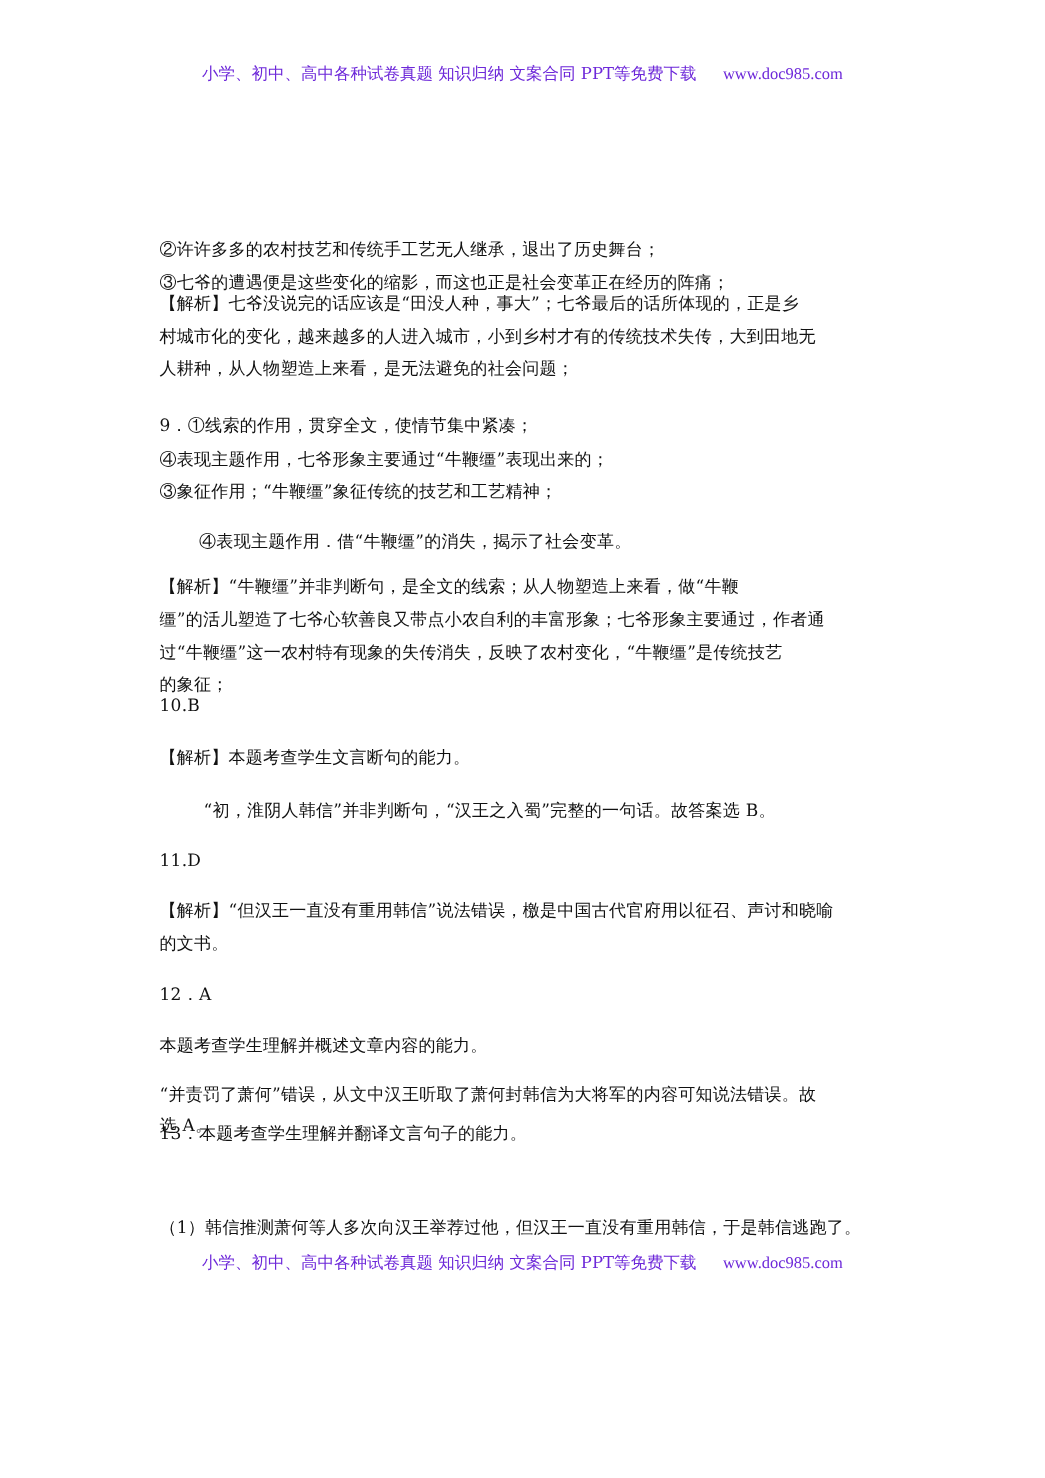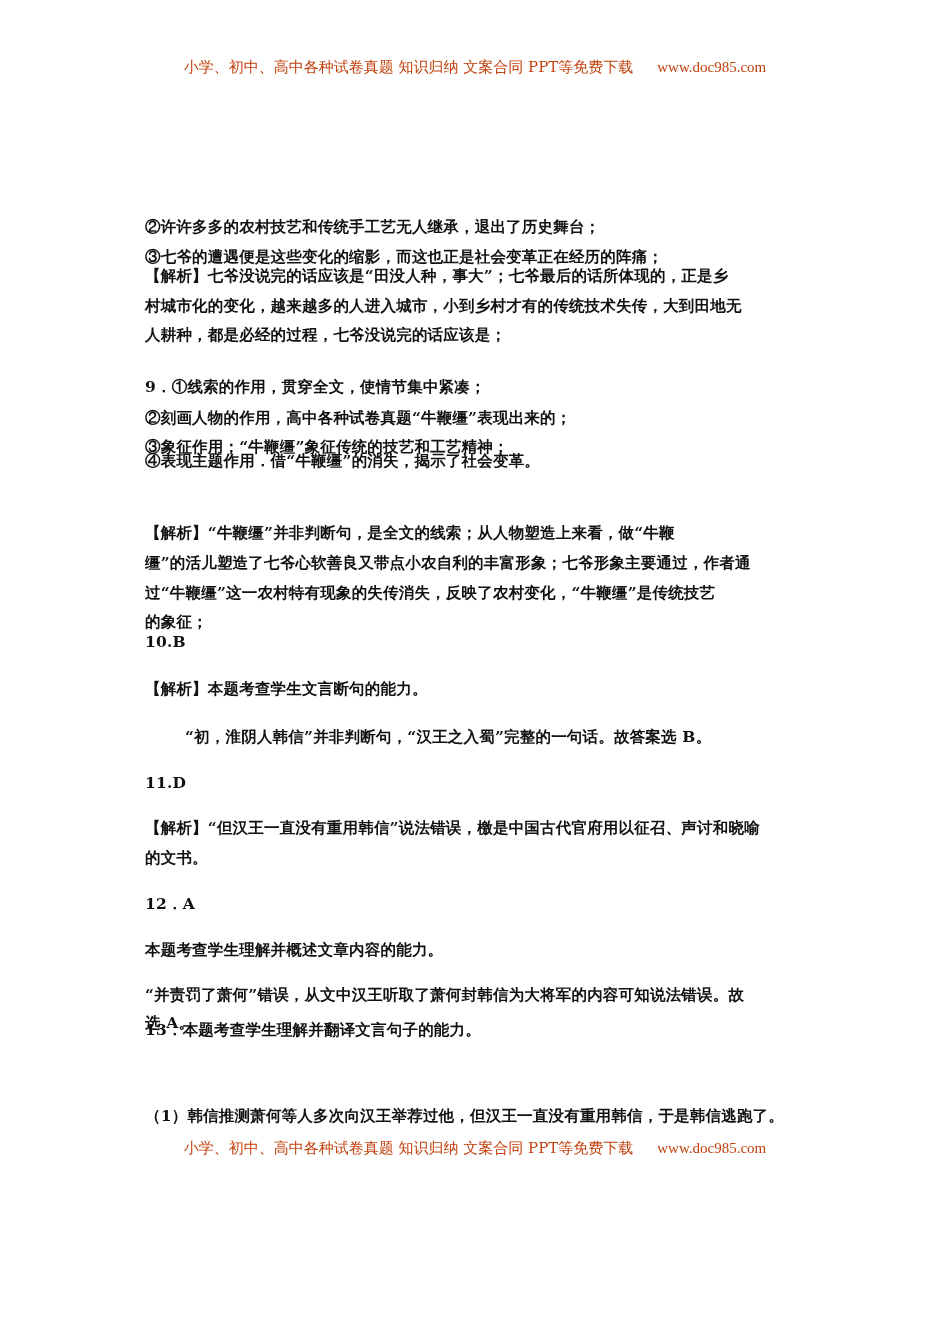--- a/index.html
+++ b/index.html
@@ -3,48 +3,47 @@
   <meta charset="utf-8">
   <style>
     html, body { margin: 0; padding: 0; background: #ffffff; }
     body {
       width: 950px; height: 1344px; position: relative; overflow: hidden;
       font-family: "DejaVu Serif", "Liberation Serif", serif;
       color: #111111;
     }
     .header, .footer {
       position: absolute; left: 0; width: 950px; text-align: center;
-      font-size: 15px; color: #c2410c; white-space: nowrap;
+      font-size: 15px; color: #6d28d9; white-space: nowrap;
     }
     .header { top: 58px; }
     .footer { top: 1139px; }
     .header .url, .footer .url { margin-left: 24px; font-family: "Liberation Serif", serif; }
     .ln {
       position: absolute; left: 145px; font-size: 15.5px; white-space: nowrap;
       letter-spacing: 0.2px;
-      font-weight: bold;
     }
   </style>
 </head>
 <body>
 
 <div class="header">
   <span>小学、初中、高中各种试卷真题  知识归纳  文案合同  PPT等免费下载</span><span class="url">www.doc985.com</span>
 </div>
 
 <div id="content">
     <div class="ln" style="top: 217px;">②许许多多的农村技艺和传统手工艺无人继承，退出了历史舞台；</div>
     <div class="ln" style="top: 247px;">③七爷的遭遇便是这些变化的缩影，而这也正是社会变革正在经历的阵痛；</div>
     <div class="ln" style="top: 266px;">【解析】七爷没说完的话应该是“田没人种，事大”；七爷最后的话所体现的，正是乡</div>
     <div class="ln" style="top: 296px;">村城市化的变化，越来越多的人进入城市，小到乡村才有的传统技术失传，大到田地无</div>
-    <div class="ln" style="top: 325px;">人耕种，都是必经的过程，七爷没说完的话应该是；</div>
+    <div class="ln" style="top: 325px;">人耕种，从人物塑造上来看，是无法避免的社会问题；</div>
     <div class="ln" style="top: 377px;">9．①线索的作用，贯穿全文，使情节集中紧凑；</div>
-    <div class="ln" style="top: 408px;">②刻画人物的作用，高中各种试卷真题“牛鞭缰”表现出来的；</div>
+    <div class="ln" style="top: 408px;">④表现主题作用，七爷形象主要通过“牛鞭缰”表现出来的；</div>
     <div class="ln" style="top: 437px;">③象征作用；“牛鞭缰”象征传统的技艺和工艺精神；</div>
-    <div class="ln" style="top: 451px;">④表现主题作用．借“牛鞭缰”的消失，揭示了社会变革。</div>
+    <div class="ln" style="top: 482px; margin-left: 36px;">④表现主题作用．借“牛鞭缰”的消失，揭示了社会变革。</div>
     <div class="ln" style="top: 523px;">【解析】“牛鞭缰”并非判断句，是全文的线索；从人物塑造上来看，做“牛鞭</div>
     <div class="ln" style="top: 553px;">缰”的活儿塑造了七爷心软善良又带点小农自利的丰富形象；七爷形象主要通过，作者通</div>
     <div class="ln" style="top: 583px;">过“牛鞭缰”这一农村特有现象的失传消失，反映了农村变化，“牛鞭缰”是传统技艺</div>
     <div class="ln" style="top: 612px;">的象征；</div>
     <div class="ln" style="top: 632px; text-align: right;">10.B</div>
     <div class="ln" style="top: 679px;">【解析】本题考查学生文言断句的能力。</div>
     <div class="ln" style="top: 727px; margin-left: 40px;">“初，淮阴人韩信”并非判断句，“汉王之入蜀”完整的一句话。故答案选 B。</div>
     <div class="ln" style="top: 773px;">11.D</div>
     <div class="ln" style="top: 818px;">【解析】“但汉王一直没有重用韩信”说法错误，檄是中国古代官府用以征召、声讨和晓喻</div>
     <div class="ln" style="top: 848px;">的文书。</div>

